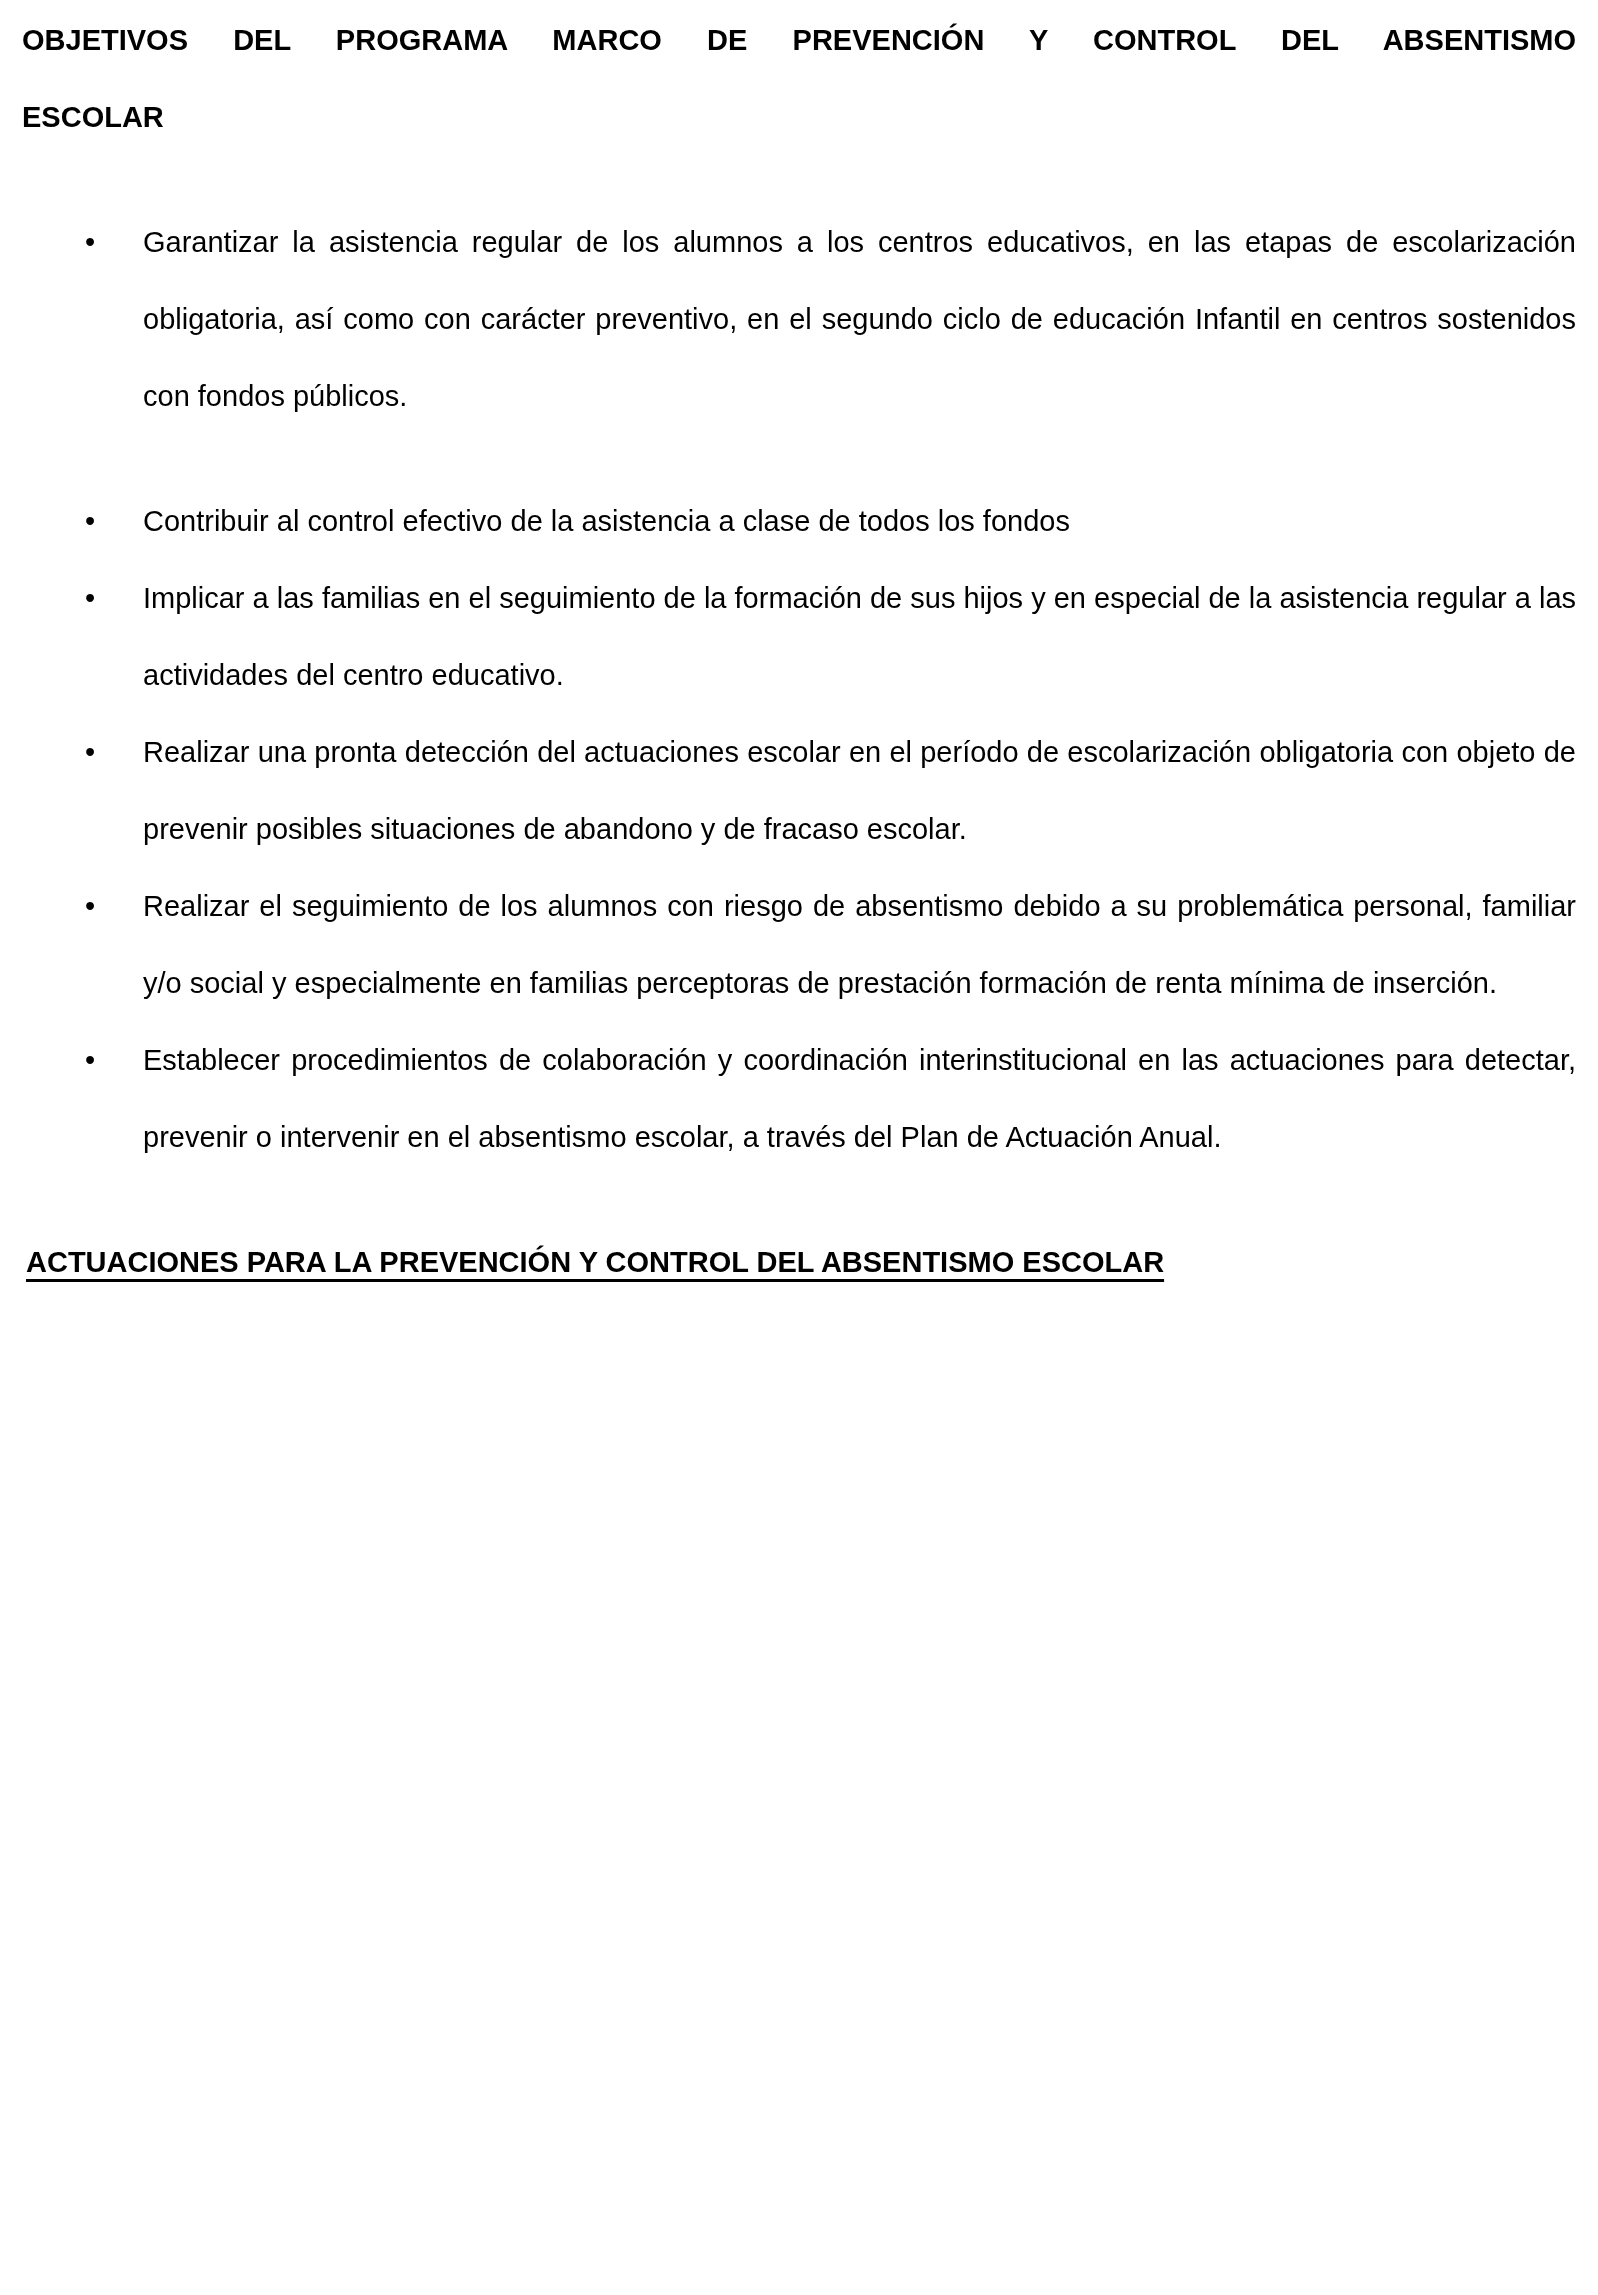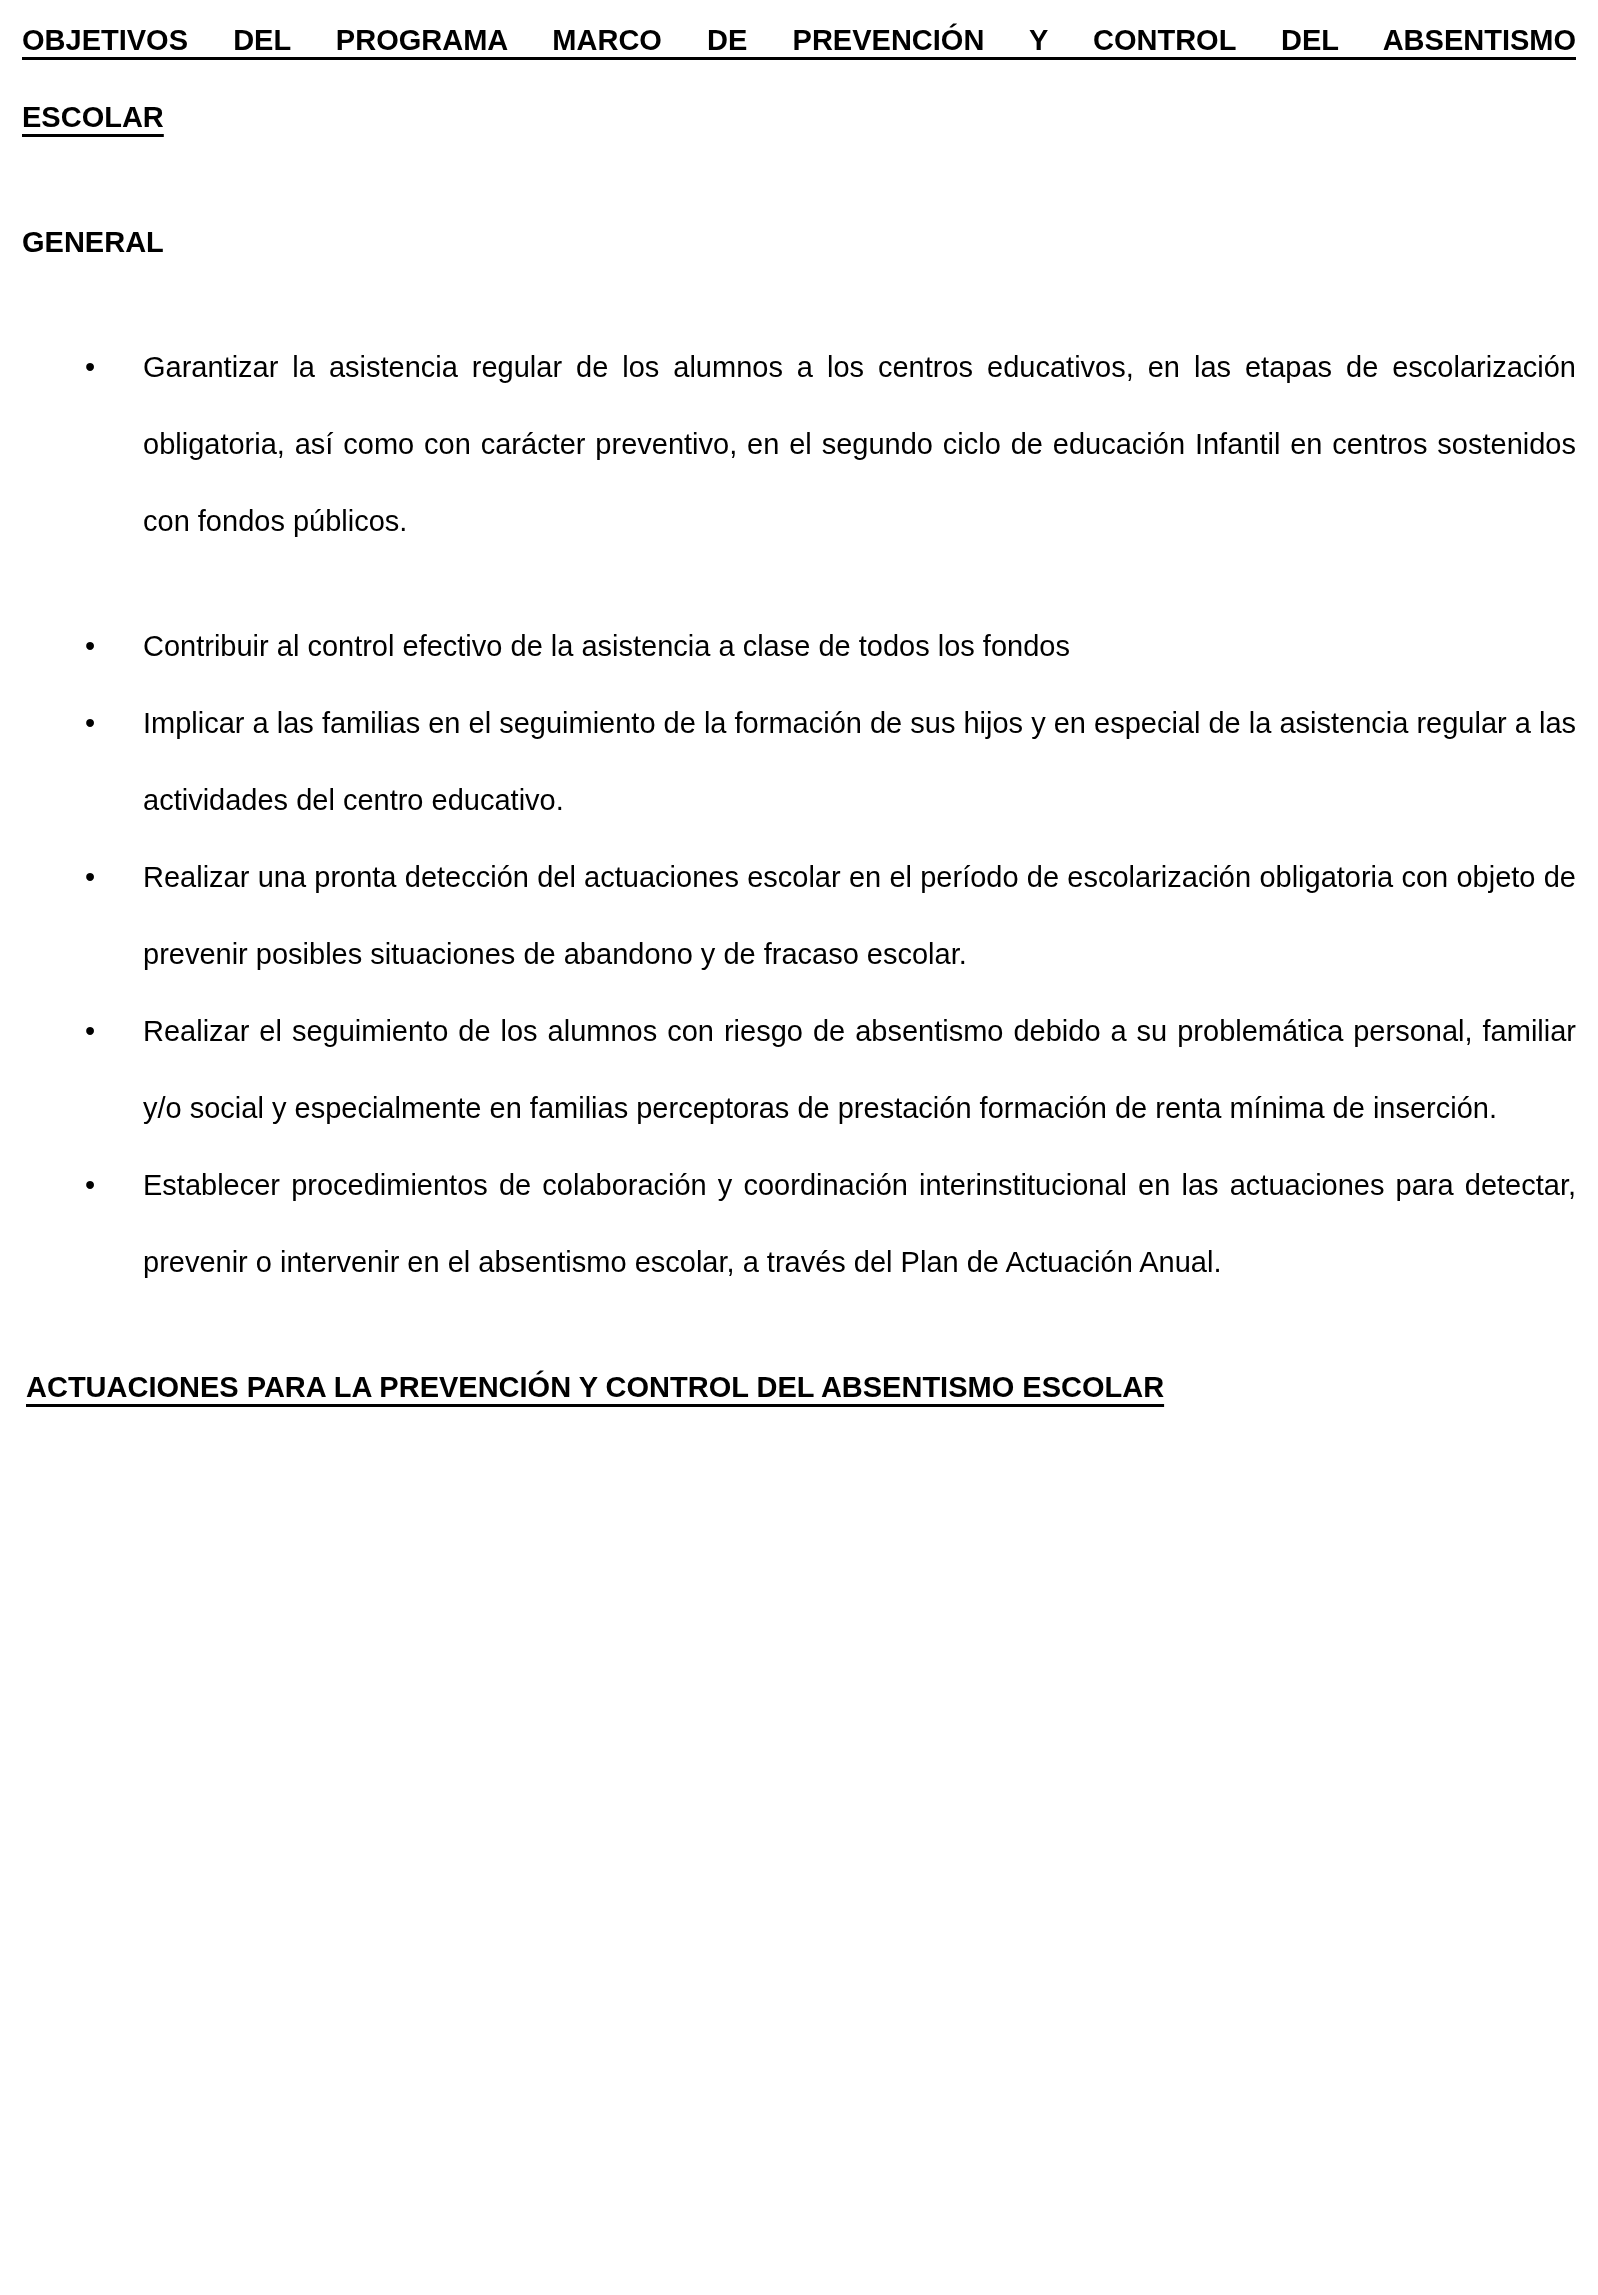--- a/index.html
+++ b/index.html
@@ -23,21 +23,20 @@
     text-align: justify;
     margin: 0 0 176px 0;
   }
   .main-heading {
     font-weight: 700;
     font-size: 29px;
     margin: 0 0 48px 0;
   }
   .jline {
     display: block;
-    text-decoration: underline;
     text-decoration-thickness: 2.5px;
     text-underline-offset: 6.7px;
   }
   .jline.stretch {
     text-align: justify;
     text-align-last: justify;
   }
   .sub-heading {
     font-weight: 700;
     font-size: 29px;
@@ -74,21 +73,20 @@
 <body>
 
 <div class="page">
 
 
   <h2 class="main-heading">
     <span class="jline stretch">OBJETIVOS DEL PROGRAMA MARCO DE PREVENCIÓN Y CONTROL DEL ABSENTISMO</span>
     <span class="jline">ESCOLAR</span>
   </h2>
 
-  <h3 class="sub-heading">GENERAL</h3>
 
   <ul class="bullet-list">
     <li class="bullet-item">
       <span class="bullet-marker">•</span>
       <span class="bullet-text">Garantizar la asistencia regular de los alumnos a los centros educativos, en las etapas de escolarización obligatoria, así como con carácter preventivo, en el segundo ciclo de educación Infantil en centros sostenidos con fondos públicos.</span>
     </li>
   </ul>
 
 
   <ul class="bullet-list">

